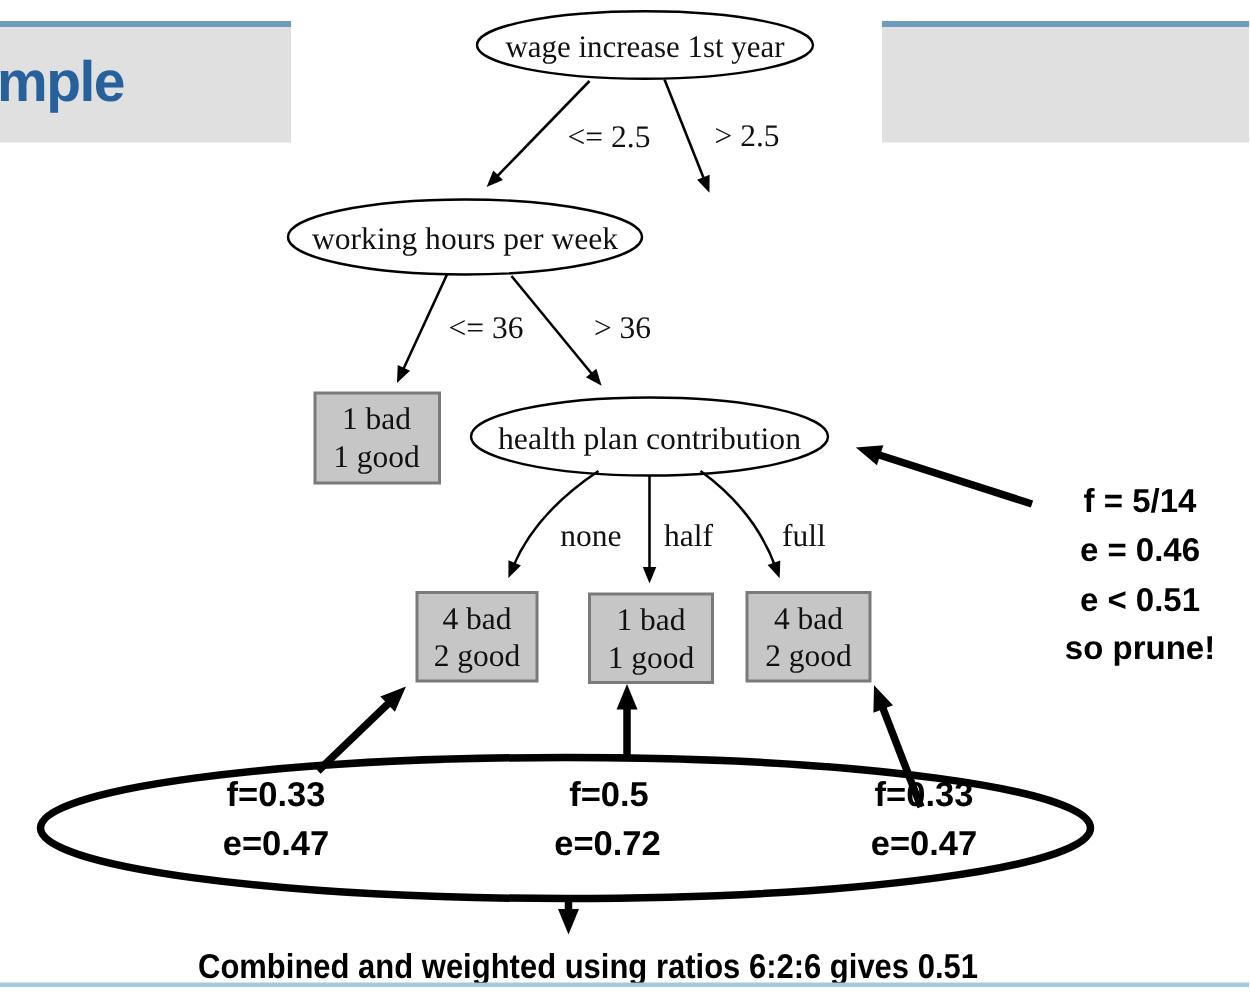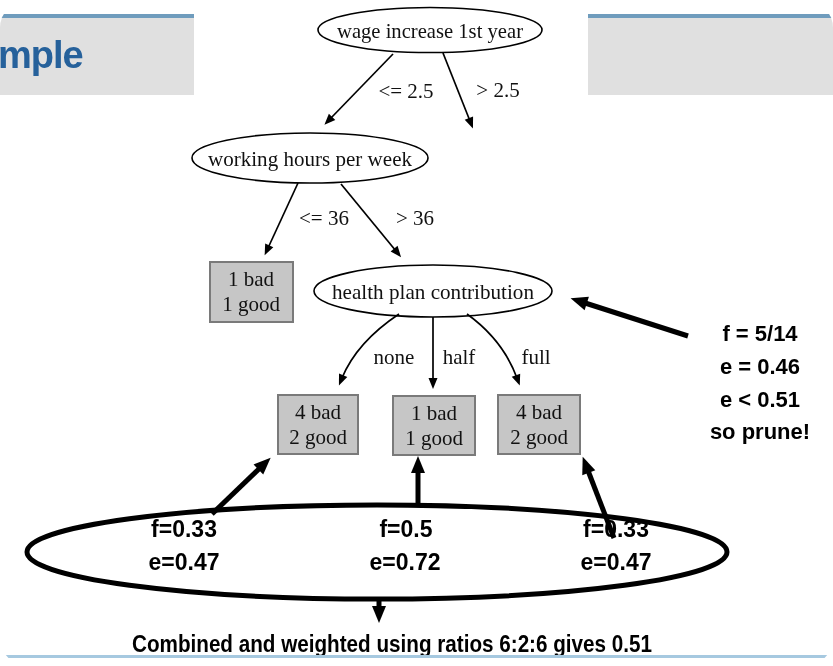--- a/index.html
+++ b/index.html
@@ -1,17 +1,17 @@
 <!DOCTYPE html>
 <html><head>
 <meta charset="utf-8">
 <style>
   html,body{margin:0;padding:0;background:#fff;}
   .stage{position:relative;width:833px;height:666px;background:#ffffff;overflow:hidden;
-         font-family:"Liberation Sans",sans-serif;border-radius:28px;}
+         font-family:"Liberation Sans",sans-serif;}
   .banner{position:absolute;top:14px;height:81px;background:#e0e0e0;
           border-top:4px solid #6f9cbd;box-sizing:border-box;}
   .banner-left{left:0;width:194px;}
   .banner-right{left:588px;width:245px;}
   .slide-title{position:absolute;left:-2px;top:18px;font-weight:bold;font-size:38px;
                color:#26619b;letter-spacing:-1px;line-height:1;
                font-family:"Liberation Sans",sans-serif;}
   .bottom-rule{position:absolute;left:0;top:655px;width:833px;height:3px;background:#a6c9e0;}
   svg.diagram{position:absolute;left:0;top:0;}
   .t-serif{font-family:"Liberation Serif",serif;font-size:21px;fill:#111;}

